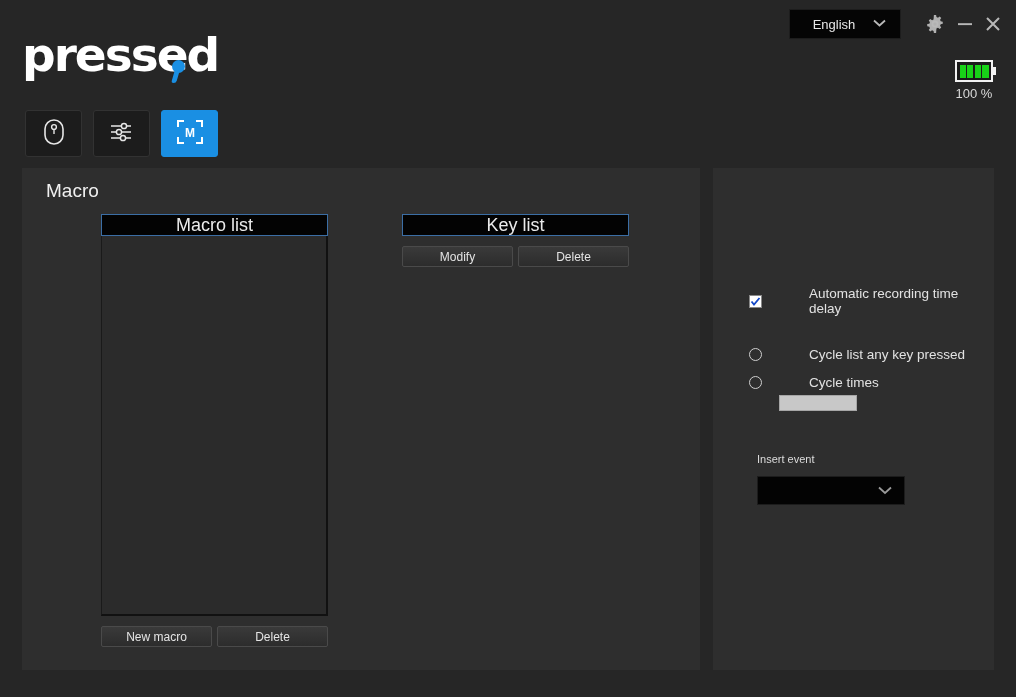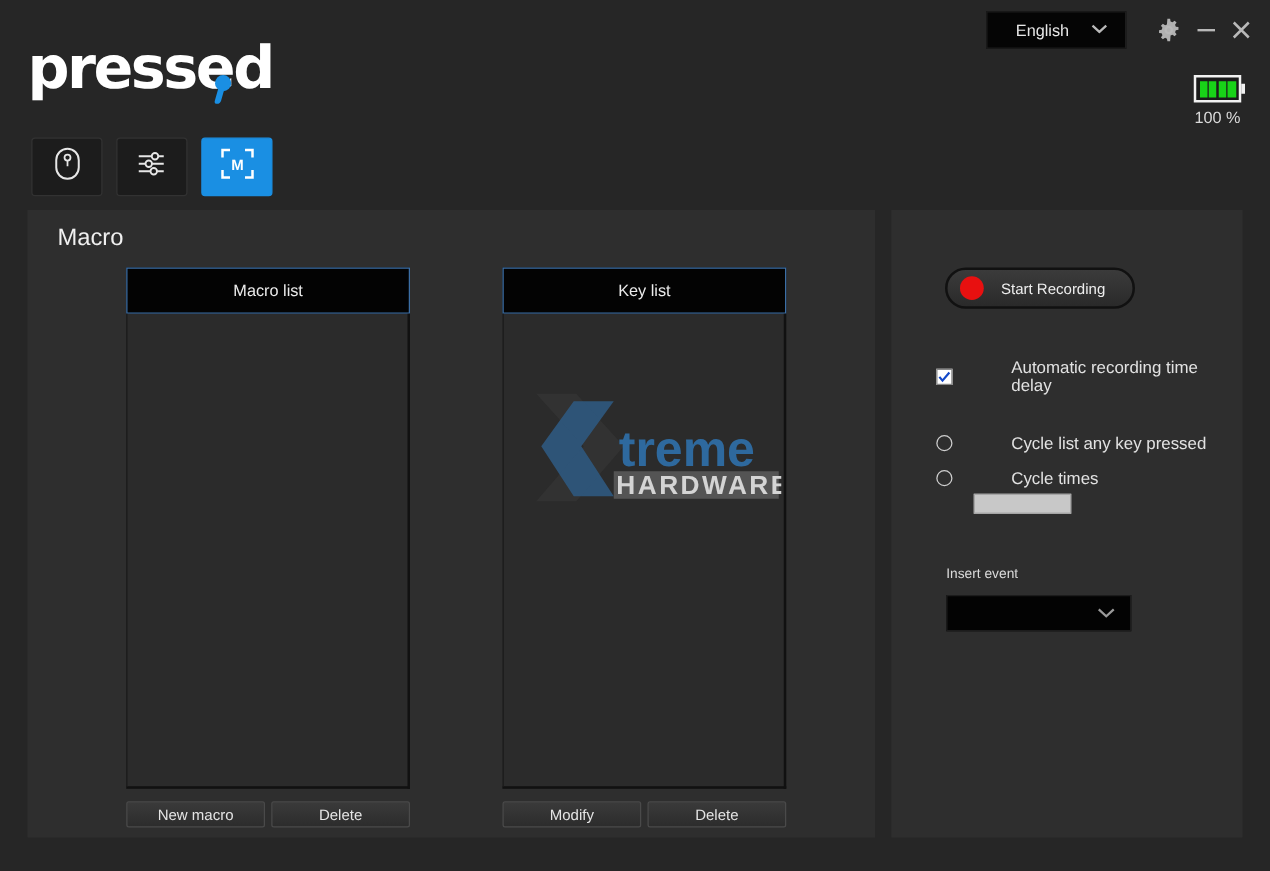--- a/index.html
+++ b/index.html
@@ -79,23 +79,23 @@
     background: #2e2e2e;
   }
   .panel-title { position: absolute; left: 24px; top: 12px; color: #f0f0f0;
     font-size: 19px; font-weight: normal; }
 
   
   .list-col { position: absolute; top: 46px; width: 227px; }
   #macro-col { left: 79px; }
   #key-col   { left: 380px; }
   .list-head {
-    height: 37px; background: #030303; border: 1px solid #3b6ea5;
+    height: 22px; background: #030303; border: 1px solid #3b6ea5;
     display: flex; align-items: center; justify-content: center;
-    color: #ebebeb; font-size: 13px; cursor: pointer;
+    color: #ebebeb; font-size: 18px; cursor: pointer;
   }
   .list-box {
     height: 380px; background: #2b2b2b;
     border-left: 1px solid #1a1a1a; border-right: 2px solid #111;
     border-bottom: 2px solid #111; position: relative; overflow: hidden;
   }
   .list-btns { display: flex; gap: 5px; margin-top: 10px; }
   .sbtn {
     flex: 1; height: 21px; background: linear-gradient(#3a3a3a, #2c2c2c);
     border: 1px solid #4a4a4a; border-radius: 2px;
@@ -217,42 +217,29 @@
       <div class="list-head">Macro list</div>
       <div class="list-box"></div>
       <div class="list-btns">
         <div class="sbtn">New macro</div>
         <div class="sbtn">Delete</div>
       </div>
     </div>
 
     <div class="list-col" id="key-col">
       <div class="list-head">Key list</div>
-      <div class="list-box">
-        <svg class="wm" viewBox="0 0 200 96">
-          <path d="M4 4 L36 4 L74 46 L36 90 L4 90 L42 46 Z" fill="#333333"></path>
-          <path d="M34 10 L66 10 L40 46 L66 86 L34 86 L8 46 Z" fill="#2f5f8c" opacity="0.85"></path>
-          <text x="70" y="62" font-family="Liberation Sans, sans-serif" font-size="40" font-weight="bold" fill="#2f6fa8">treme</text>
-          <rect x="66" y="66" width="132" height="22" fill="#7d7d7d" opacity="0.55"></rect>
-          <text x="68" y="84" font-family="Liberation Sans, sans-serif" font-size="21" font-weight="bold" fill="#e3e3e3" letter-spacing="2">HARDWARE</text>
-        </svg>
-      </div>
       <div class="list-btns">
         <div class="sbtn">Modify</div>
         <div class="sbtn">Delete</div>
       </div>
     </div>
   </div>
 
   <div class="panel-right">
 
-    <div class="rec-btn">
-      <div class="rec-dot"></div>
-      <div class="rec-label">Start Recording</div>
-    </div>
 
     <div class="opt-row" style="top:118px">
       <span class="cbox">
         <svg width="11" height="11" viewBox="0 0 11 11">
           <path d="M1.5 5.5L4 8.5L9.5 2" stroke="#1348c8" stroke-width="1.8" fill="none"></path>
         </svg>
       </span>
       <span class="opt-label">Automatic recording time delay</span>
     </div>
 

